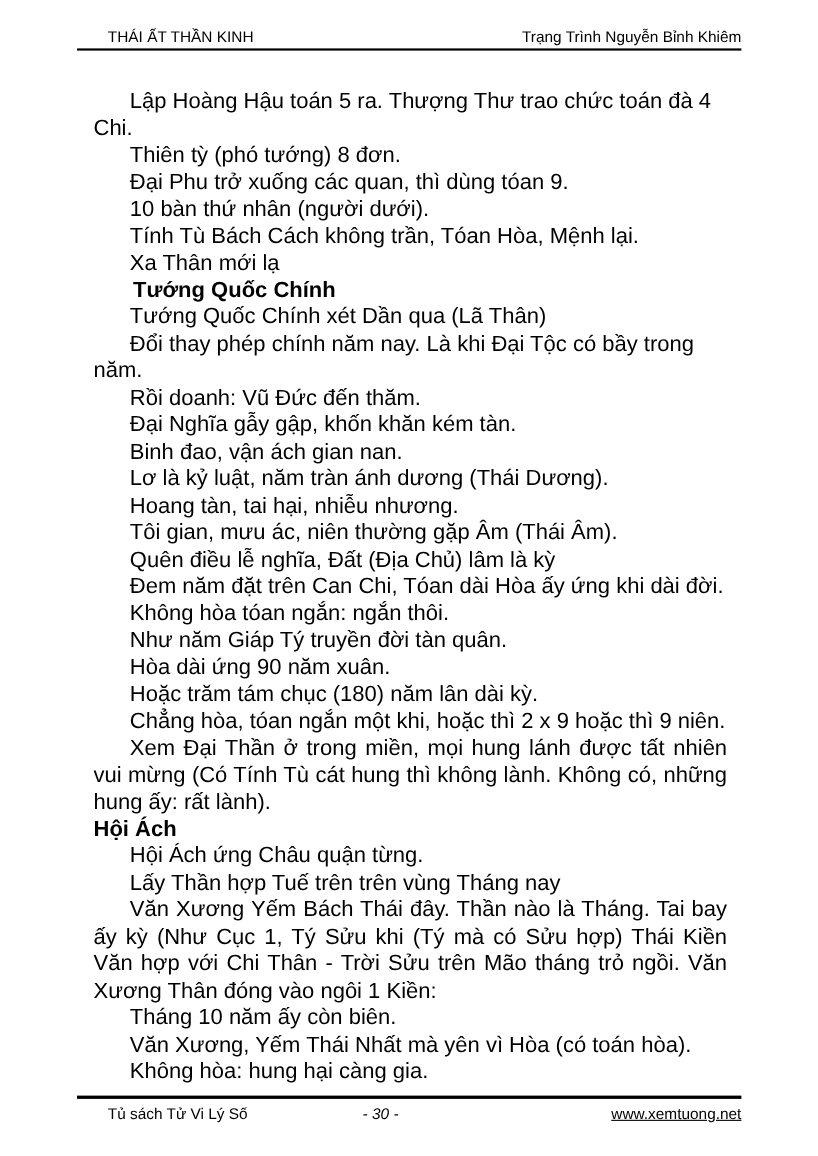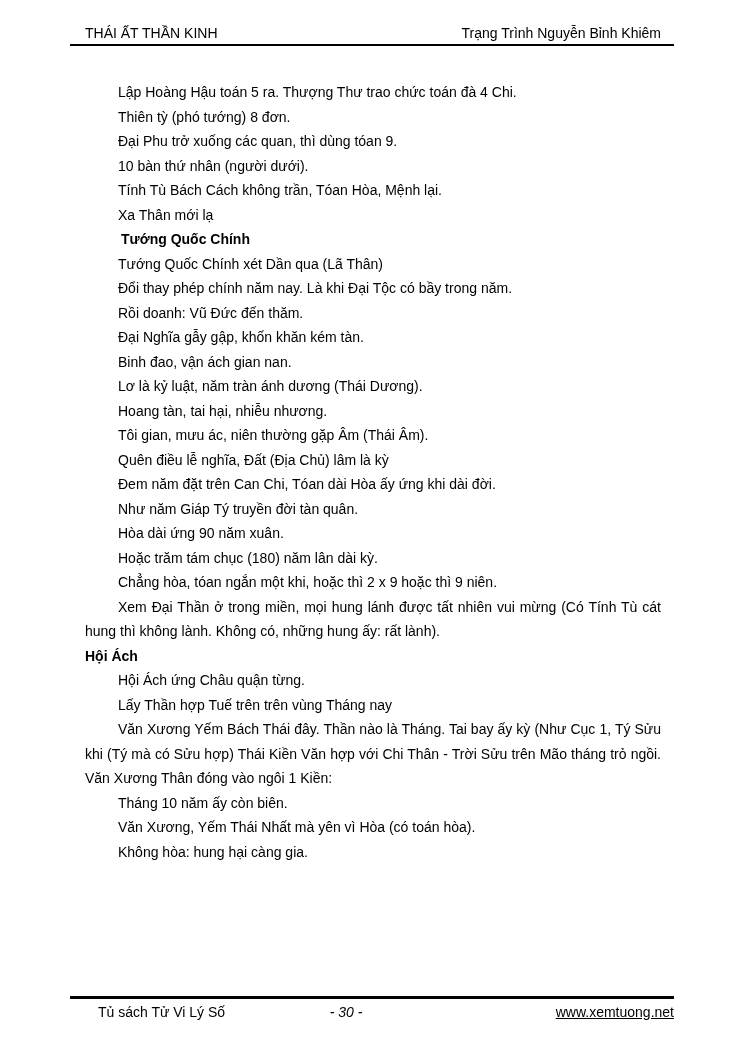--- a/index.html
+++ b/index.html
@@ -11,21 +11,21 @@
     position: relative;
     width: 744px;
     height: 1051px;
     background: #ffffff;
     color: #000000;
     font-family: "Liberation Sans", "DejaVu Sans", sans-serif;
     overflow: hidden;
   }
   .header {
     position: absolute;
-    left: 85px;
+    left: 98px;
     width: 576px;
     top: 24px;
     display: flex;
     justify-content: space-between;
     font-size: 14px;
     line-height: 18px;
     white-space: nowrap;
   }
   .header-rule {
     position: absolute;
@@ -33,21 +33,21 @@
     width: 604px;
     top: 44px;
     height: 2px;
     background: #000000;
   }
   .content {
     position: absolute;
     left: 85px;
     width: 576px;
     top: 80px;
-    font-size: 14px;
+    font-size: 20px;
     line-height: 24.5px;
   }
   .content p { margin: 0; }
   .content .indent { text-indent: 33px; }
   .content .heading-indent { font-weight: 700; text-indent: 36px; }
   .content .heading-flush { font-weight: 700; }
   .content .justify-indent { text-align: justify; text-indent: 33px; }
   .footer-rule {
     position: absolute;
     left: 70px;
@@ -95,20 +95,21 @@
       <p class="indent">Tướng Quốc Chính xét Dần qua (Lã Thân)</p>
       <p class="indent">Đổi thay phép chính năm nay. Là khi Đại Tộc có bầy trong năm.</p>
       <p class="indent">Rồi doanh: Vũ Đức đến thăm.</p>
       <p class="indent">Đại Nghĩa gẫy gập, khốn khăn kém tàn.</p>
       <p class="indent">Binh đao, vận ách gian nan.</p>
       <p class="indent">Lơ là kỷ luật, năm tràn ánh dương (Thái Dương).</p>
       <p class="indent">Hoang tàn, tai hại, nhiễu nhương.</p>
       <p class="indent">Tôi gian, mưu ác, niên thường gặp Âm (Thái Âm).</p>
       <p class="indent">Quên điều lễ nghĩa, Đất (Địa Chủ) lâm là kỳ</p>
       <p class="indent">Đem năm đặt trên Can Chi, Tóan dài Hòa ấy ứng khi dài đời.</p>
+      <p class="indent">Không hòa tóan ngắn: ngắn thôi.</p>
       <p class="indent">Như năm Giáp Tý truyền đời tàn quân.</p>
       <p class="indent">Hòa dài ứng 90 năm xuân.</p>
       <p class="indent">Hoặc trăm tám chục (180) năm lân dài kỳ.</p>
       <p class="indent">Chẳng hòa, tóan ngắn một khi, hoặc thì 2 x 9 hoặc thì 9 niên.</p>
       <p class="justify-indent">Xem Đại Thần ở trong miền, mọi hung lánh được tất nhiên vui mừng (Có Tính Tù cát hung thì không lành. Không có, những hung ấy: rất lành).</p>
       <p class="heading-flush">Hội Ách</p>
       <p class="indent">Hội Ách ứng Châu quận từng.</p>
       <p class="indent">Lấy Thần hợp Tuế trên trên vùng Tháng nay</p>
       <p class="justify-indent">Văn Xương Yếm Bách Thái đây. Thần nào là Tháng. Tai bay ấy kỳ (Như Cục 1, Tý Sửu khi (Tý mà có Sửu hợp) Thái Kiền Văn hợp với Chi Thân - Trời Sửu trên Mão tháng trỏ ngồi. Văn Xương Thân đóng vào ngôi 1 Kiền:</p>
       <p class="indent">Tháng 10 năm ấy còn biên.</p>

